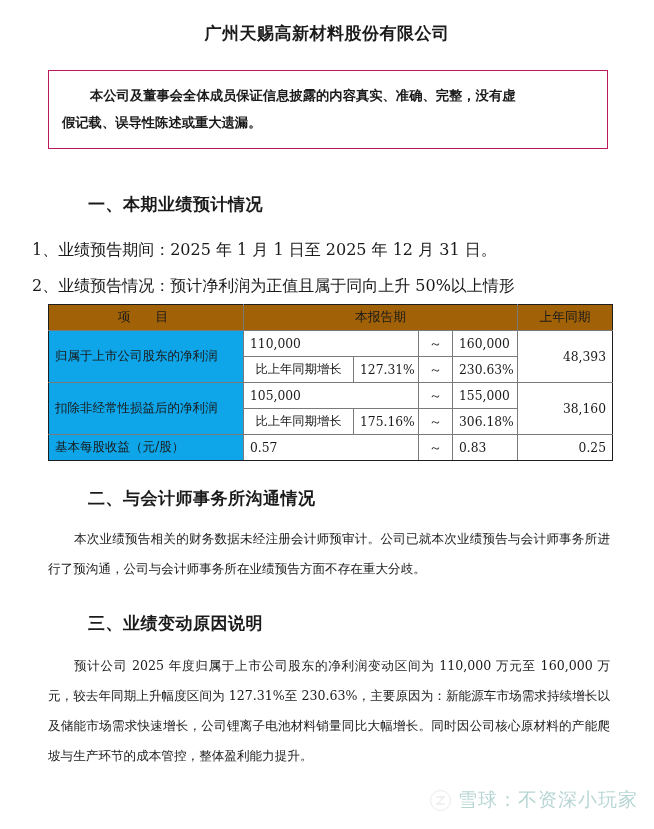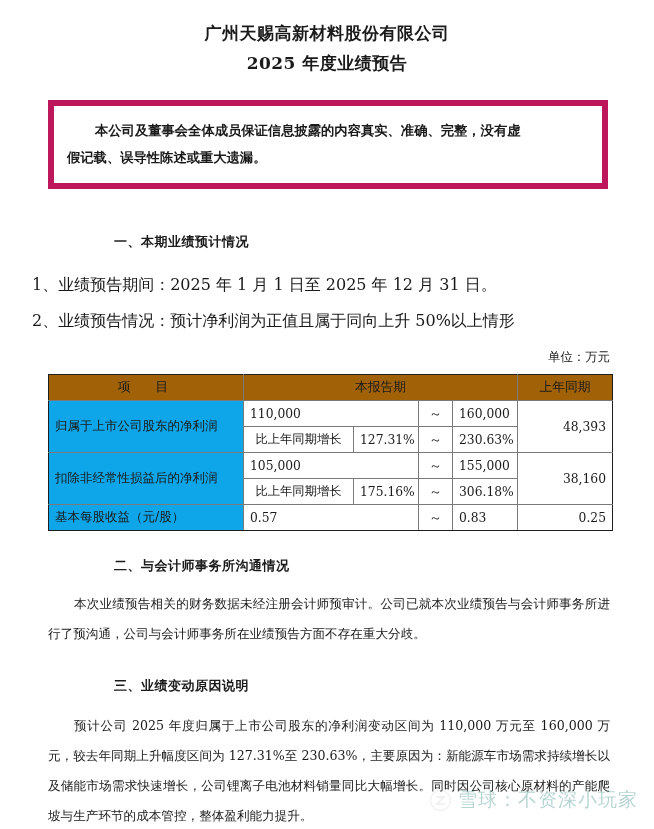--- a/index.html
+++ b/index.html
@@ -18,33 +18,33 @@
     line-height:30px;
   }
   .doc-subtitle{
     font-size:17px; font-weight:bold; letter-spacing:.5px;
     line-height:30px;
   }
 
   
   .disclaimer{
     margin:22px 46px 0 48px;
-    border:6px solid #be185d;
+    border:1px solid #be185d;
     padding:11px 13px 12px 13px;
   }
   .disclaimer p{
     font-size:13.3px; font-weight:bold; line-height:27px;
     text-align:justify; text-align-last:left;
   }
   .disclaimer p.first{ text-indent:28px; }
 
   
   .sec-head{
-    font-size:13px; font-weight:bold; letter-spacing:.5px;
-    padding-left:114px;
+    font-size:17px; font-weight:bold; letter-spacing:.5px;
+    padding-left:88px;
   }
   .sec-head.s1{ margin-top:44px; }
   .sec-head.s2{ margin-top:26px; }
   .sec-head.s3{ margin-top:28px; }
 
   
   .item{
     font-size:16px; line-height:20px; padding-left:32px;
   }
   .item.i1{ margin-top:24px; }
@@ -108,33 +108,31 @@
     font-family:"DejaVu Sans","Liberation Sans",sans-serif;
   }
 </style>
 </head>
 <body>
 
 <div class="page">
 
   <div class="title-block">
     <div class="doc-title">广州天赐高新材料股份有限公司</div>
-    <div class="doc-subtitle">2025 年度业绩预告</div>
   </div>
 
   <div class="disclaimer">
     <p class="first">本公司及董事会全体成员保证信息披露的内容真实、准确、完整，没有虚</p>
     <p>假记载、误导性陈述或重大遗漏。</p>
   </div>
 
   <div class="sec-head s1">一、本期业绩预计情况</div>
   <div class="item i1">1、业绩预告期间：2025 年 1 月 1 日至 2025 年 12 月 31 日。</div>
   <div class="item i2">2、业绩预告情况：预计净利润为正值且属于同向上升 50%以上情形</div>
 
-  <div class="unit-line">单位：万元</div>
 
   <div class="tbl-wrap">
     <table class="fin">
       <colgroup>
         <col style="width:195px">
         <col style="width:110px">
         <col style="width:65px">
         <col style="width:34px">
         <col style="width:65px">
         <col style="width:95px">

